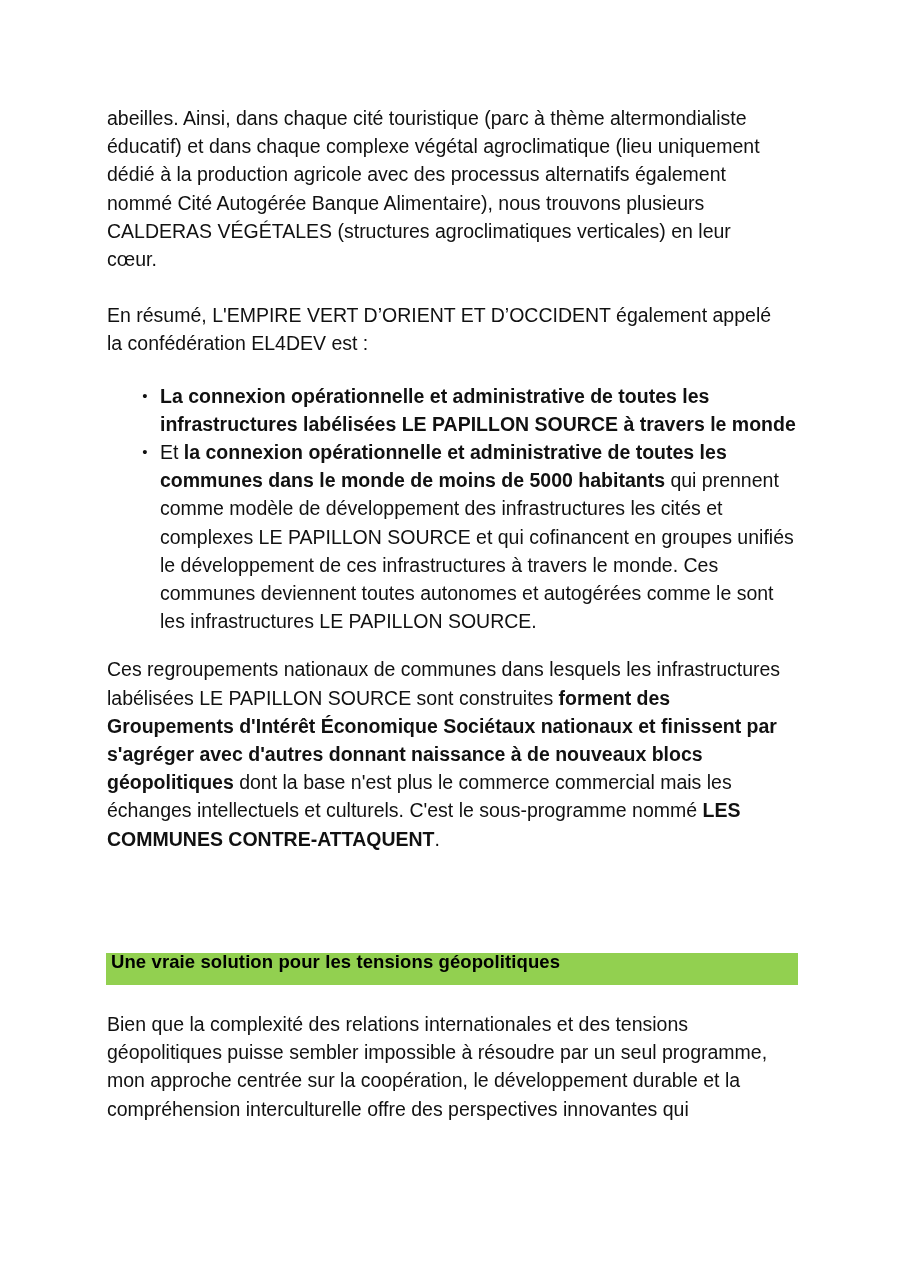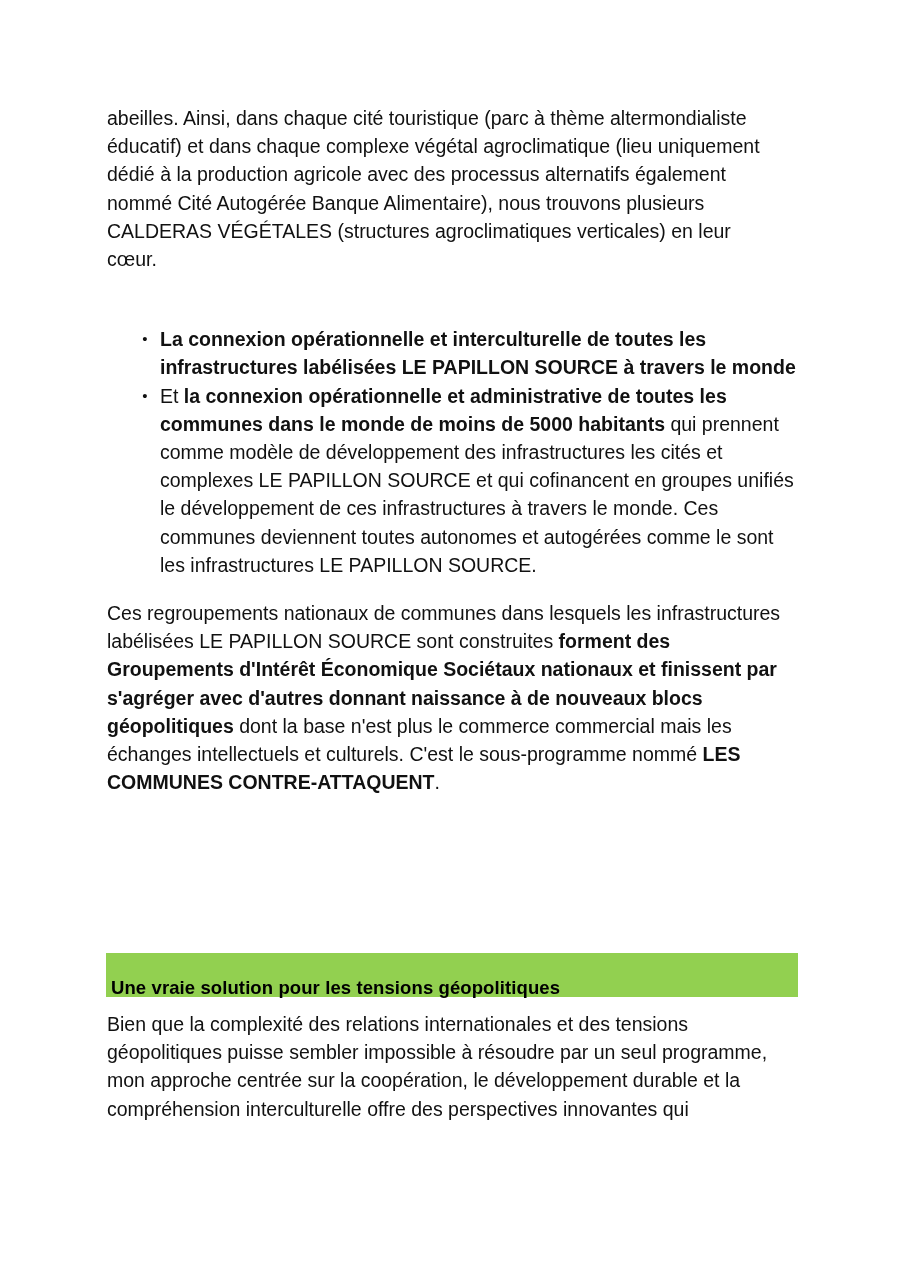--- a/index.html
+++ b/index.html
@@ -62,24 +62,24 @@
   }
   ul.bullets > li.bullet-short {
     width: 640px;
   }
   b, strong { font-weight: bold; }
   .heading-band {
     position: absolute;
     left: 106px;
     top: 953px;
     width: 692px;
-    height: 44px;
+    height: 32px;
     background: #92d050;
     display: flex;
-    align-items: flex-end;
+    align-items: flex-start;
   }
   .heading-band .heading-text {
     font-size: 18.5px;
     font-weight: bold;
     color: #000000;
     padding-left: 5px;
     letter-spacing: 0.1px;
     line-height: 1;
   }
   .tail-block {
@@ -93,26 +93,27 @@
 <body>
 
 <div class="page">
 
   <div class="content">
 
     <p class="para">abeilles. Ainsi, dans chaque cité touristique (parc à thème altermondialiste éducatif) et dans chaque complexe végétal agroclimatique (lieu uniquement dédié à la production agricole avec des processus alternatifs également nommé Cité Autogérée Banque Alimentaire), nous trouvons plusieurs CALDERAS VÉGÉTALES (structures agroclimatiques verticales) en leur cœur.</p>
 
     <div class="gap-para"></div>
 
+    <p class="para">En résumé, L'EMPIRE VERT D’ORIENT ET D’OCCIDENT également appelé la confédération EL4DEV est :</p>
 
     <div class="gap-list-top"></div>
 
     <ul class="bullets">
       <li class="bullet-short">
-        <span class="bullet-dot">•</span><span></span><b>La connexion opérationnelle et interculturelle de toutes les infrastructures labélisées LE PAPILLON SOURCE à travers le monde</b><span></span>
+        <span class="bullet-dot">•</span><span></span><b>La connexion opérationnelle et administrative de toutes les infrastructures labélisées LE PAPILLON SOURCE à travers le monde</b><span></span>
       </li>
       <li>
         <span class="bullet-dot">•</span><span>Et </span><b>la connexion opérationnelle et administrative de toutes les communes dans le monde de moins de 5000 habitants</b><span> qui prennent comme modèle de développement des infrastructures les cités et complexes LE PAPILLON SOURCE et qui cofinancent en groupes unifiés le développement de ces infrastructures à travers le monde. Ces communes deviennent toutes autonomes et autogérées comme le sont les infrastructures LE PAPILLON SOURCE.</span>
       </li>
     </ul>
 
     <div class="gap-list-bottom"></div>
 
     <p class="para"><span>Ces regroupements nationaux de communes dans lesquels les infrastructures labélisées LE PAPILLON SOURCE sont construites </span><b>forment des Groupements d'Intérêt Économique Sociétaux nationaux et finissent par s'agréger avec d'autres donnant naissance à de nouveaux blocs géopolitiques</b><span> dont la base n'est plus le commerce commercial mais les échanges intellectuels et culturels. C'est le sous-programme nommé </span><b>LES COMMUNES CONTRE-ATTAQUENT</b><span>.</span></p>
 

